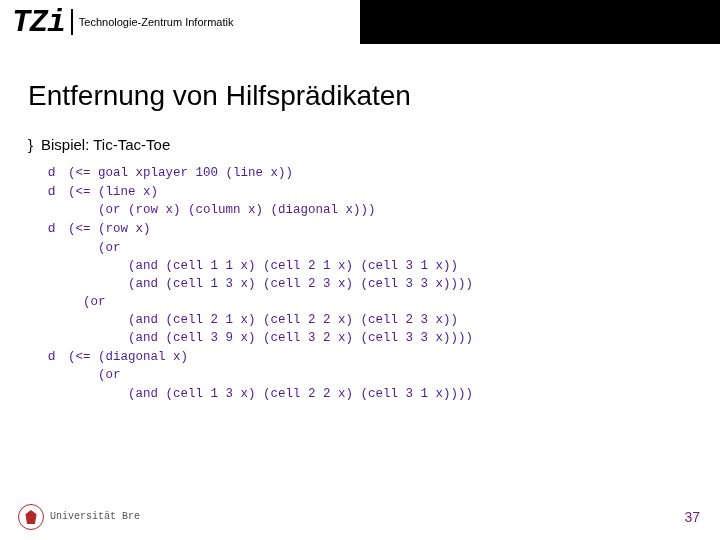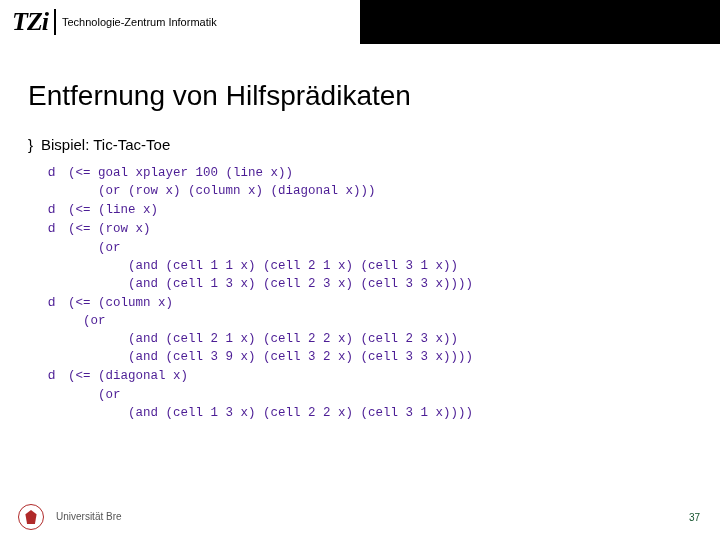--- a/index.html
+++ b/index.html
@@ -29,24 +29,24 @@
     flex: 1;
     height: 44px;
     background: #000;
   }
   .logo {
     display: flex;
     align-items: center;
     gap: 6px;
   }
   .logo-mark {
-    font-family: Liberation Serif, serif;
+    font-family: Liberation Mono, monospace;
     font-weight: bold;
     font-style: italic;
-    font-size: 26px;
+    font-size: 31px;
     color: #000;
     letter-spacing: -1px;
   }
   .logo-line {
     width: 2px;
     height: 26px;
     background: #000;
   }
   .logo-text {
     font-size: 11px;
@@ -97,21 +97,22 @@
     right: 0;
     height: 34px;
     display: flex;
     align-items: center;
     justify-content: space-between;
     padding: 0 20px 0 18px;
   }
   .uni-logo {
     display: flex;
     align-items: center;
-    gap: 12px;
+    gap: 6px;
+    font-family: Liberation Mono, monospace;
   }
   .uni-mark {
     width: 26px;
     height: 26px;
     border-radius: 50%;
     border: 1.5px solid #b02a2a;
     display: flex;
     align-items: center;
     justify-content: center;
     position: relative;
@@ -121,22 +122,22 @@
     height: 14px;
     background: #b02a2a;
     clip-path: polygon(50% 0, 90% 30%, 78% 100%, 22% 100%, 10% 30%);
   }
   .uni-text {
     font-size: 10px;
     color: #555;
     line-height: 1;
   }
   .page-num {
-    font-size: 10px;
-    color: #14532d;
+    font-size: 14px;
+    color: #701a75;
   }
 </style>
 </head>
 <body>
 
 <div class="header">
   <div class="header-left">
     <div class="logo">
       <span class="logo-mark">TZi</span>
       <span class="logo-line"></span>
@@ -149,27 +150,26 @@
 <div class="content">
   <h1 class="title">Entfernung von Hilfsprädikaten</h1>
 
   <div class="subhead">
     <span class="hand-bullet">}</span>
     <span>Bispiel: Tic-Tac-Toe</span>
   </div>
 
   <div class="code-block" id="code-block">
       <div class="code-line"><span class="arrow" style="font-family: Wingdings, &quot;Segoe UI Symbol&quot;, sans-serif;">d</span><span>(&lt;= goal xplayer 100 (line x))</span></div>
+      <div class="code-line"><span class="arrow" style="font-family: Wingdings, &quot;Segoe UI Symbol&quot;, sans-serif;">d</span><span>(&lt;= (line x)</span></div>
       <div class="code-line"><span class="arrow" style="font-family: Wingdings, &quot;Segoe UI Symbol&quot;, sans-serif;"></span><span>    (or (row x) (column x) (diagonal x)))</span></div>
-      <div class="code-line"><span class="arrow" style="font-family: Wingdings, &quot;Segoe UI Symbol&quot;, sans-serif;">d</span><span>(&lt;= (line x)</span></div>
       <div class="code-line"><span class="arrow" style="font-family: Wingdings, &quot;Segoe UI Symbol&quot;, sans-serif;">d</span><span>(&lt;= (row x)</span></div>
       <div class="code-line"><span class="arrow" style="font-family: Wingdings, &quot;Segoe UI Symbol&quot;, sans-serif;"></span><span>    (or </span></div>
       <div class="code-line"><span class="arrow" style="font-family: Wingdings, &quot;Segoe UI Symbol&quot;, sans-serif;"></span><span>        (and (cell 1 1 x) (cell 2 1 x) (cell 3 1 x))</span></div>
       <div class="code-line"><span class="arrow" style="font-family: Wingdings, &quot;Segoe UI Symbol&quot;, sans-serif;"></span><span>        (and (cell 1 3 x) (cell 2 3 x) (cell 3 3 x))))</span></div>
-      <div class="code-line"><span class="arrow" style="font-family: Wingdings, &quot;Segoe UI Symbol&quot;, sans-serif;">d</span><span>(&lt;= (column x)</span></div>
       <div class="code-line"><span class="arrow" style="font-family: Wingdings, &quot;Segoe UI Symbol&quot;, sans-serif;"></span><span>  (or </span></div>
       <div class="code-line"><span class="arrow" style="font-family: Wingdings, &quot;Segoe UI Symbol&quot;, sans-serif;"></span><span>        (and (cell 2 1 x) (cell 2 2 x) (cell 2 3 x))</span></div>
       <div class="code-line"><span class="arrow" style="font-family: Wingdings, &quot;Segoe UI Symbol&quot;, sans-serif;"></span><span>        (and (cell 3 9 x) (cell 3 2 x) (cell 3 3 x))))</span></div>
       <div class="code-line"><span class="arrow" style="font-family: Wingdings, &quot;Segoe UI Symbol&quot;, sans-serif;">d</span><span>(&lt;= (diagonal x)</span></div>
       <div class="code-line"><span class="arrow" style="font-family: Wingdings, &quot;Segoe UI Symbol&quot;, sans-serif;"></span><span>    (or </span></div>
       <div class="code-line"><span class="arrow" style="font-family: Wingdings, &quot;Segoe UI Symbol&quot;, sans-serif;"></span><span>        (and (cell 1 3 x) (cell 2 2 x) (cell 3 1 x))))</span></div>
     </div>
 </div>
 
 <div class="footer">

